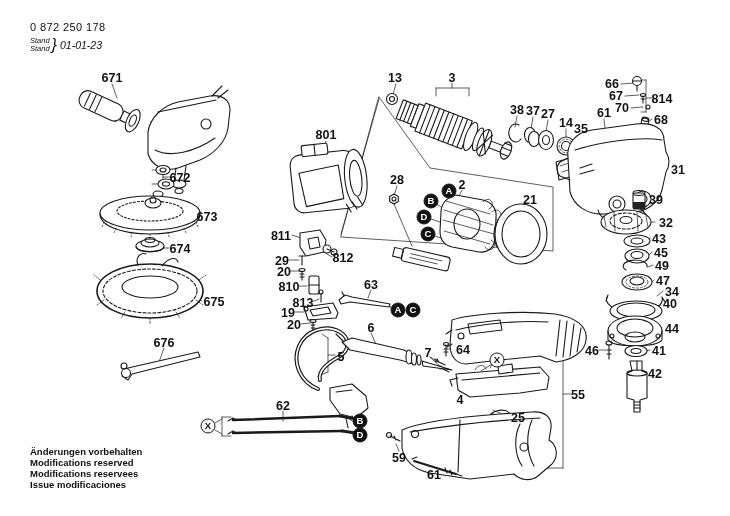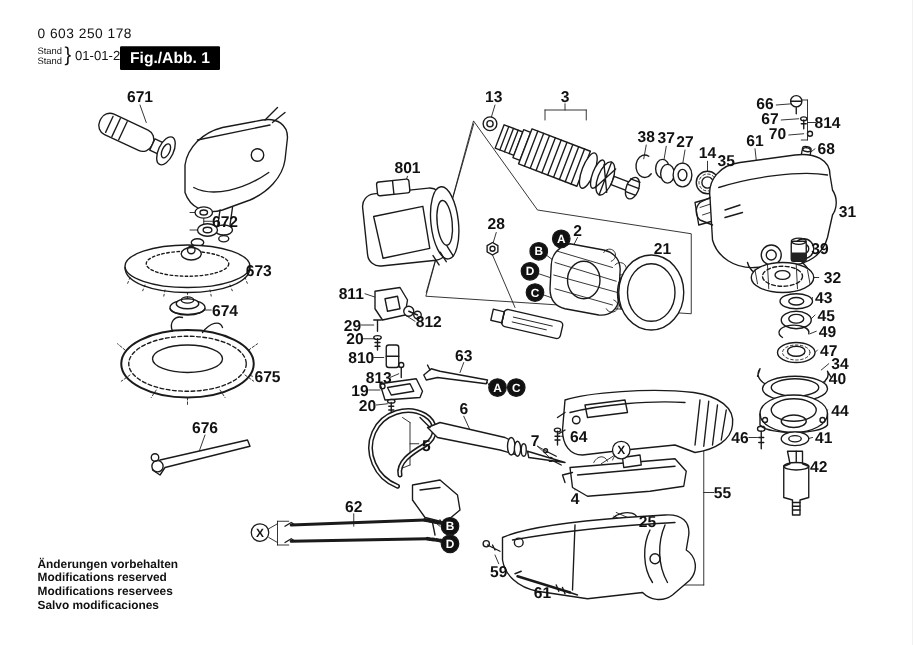--- a/index.html
+++ b/index.html
@@ -1,53 +1,52 @@
 <!DOCTYPE html>
 <html><head>
 <meta charset="utf-8">
 <style>
   html,body{margin:0;padding:0;background:#e8e8e8;}
   .page{
     position:relative;width:730px;height:516px;background:#ffffff;overflow:hidden;
     font-family:"Liberation Sans","DejaVu Sans",sans-serif;color:#111;
   }
   .hdr-partnum{position:absolute;left:30px;top:21px;font-size:11px;letter-spacing:.4px;}
-  .hdr-rev{position:absolute;left:30px;top:37px;display:flex;align-items:center;gap:2px;}
+  .hdr-rev{position:absolute;left:30px;top:37px;display:flex;align-items:center;gap:2px;font-style:italic;}
   .hdr-rev .stack{display:flex;flex-direction:column;font-size:7.5px;line-height:8px;}
   .hdr-rev .brace{font-size:16px;line-height:16px;margin:0 1px 0 0;}
   .hdr-rev .date{font-size:10.5px;}
   .figbox{
     position:absolute;left:96px;top:37px;background:#000;color:#fff;
     font-weight:bold;font-size:12.5px;padding:2px 8px 3px 8px;border-radius:1px;
   }
   .footer{position:absolute;left:30px;top:446px;font-size:9.5px;line-height:11px;font-weight:bold;}
   svg{position:absolute;left:0;top:0;}
   .ink{stroke:#1a1a1a;fill:none;stroke-width:1.1;stroke-linecap:round;stroke-linejoin:round;}
   .ink-thin{stroke:#1a1a1a;fill:none;stroke-width:0.7;stroke-linecap:round;stroke-linejoin:round;}
   .body-fill{fill:#fff;}
   .part-label{font:bold 12.5px "Liberation Sans","DejaVu Sans",sans-serif;fill:#111;text-anchor:middle;}
   .marker-text{font:bold 9.5px "Liberation Sans","DejaVu Sans",sans-serif;text-anchor:middle;}
 </style>
 </head>
 <body>
 
 <div class="page">
 
-  <div class="hdr-partnum">0 603 250 178</div>
+  <div class="hdr-partnum">0 872 250 178</div>
 
   <div class="hdr-rev">
     <span class="stack">
       <span>Stand</span>
       <span>Stand</span>
     </span>
     <span class="brace">}</span>
     <span class="date">01-01-23</span>
   </div>
 
-  <div class="figbox">Fig./Abb. 1</div>
 
   <svg id="diagram-svg" width="730" height="516" viewBox="0 0 730 516">
 
     <polygon class="ink-thin" points="379,97 430,168 553,187 553,251 341,237"></polygon>
 
     <path class="ink-thin" d="M112,84 L117,98 M170,177 L163,177 M163,170 L163,184 M163,170 L152,170 M163,184 L152,184 M196,216 L182,215 M169,248 L159,248 M202,301 L190,297 M164,348 L159,362 M326,141 L322,153 M292,235 L301,238 M332,257 L324,252 M289,260 L299,260 M290,271 L300,271 M299,286 L307,286 M312,302 L319,299 M295,312 L304,312 M301,324 L310,323 M371,290 L368,298 M396,84 L393,94 M452,83 L452,88 M436,88 L469,88 M436,88 L436,96 M469,88 L469,96 M397,186 L394,196 M394,204 L412,246 M462,190 L456,202 M530,206 L524,214 M517,116 L515,127 M533,117 L531,129 M548,120 L546,132 M566,129 L566,137 M581,135 L582,142 M621,84 L634,83 M625,96 L639,95 M631,108 L643,107 M646,80 L646,112 M646,98 L653,98 M646,80 L641,80 M646,112 L641,112 M604,119 L607,146 M652,119 L643,126 M668,169 L656,173 M647,199 L642,201 M655,222 L650,222 M650,238 L649,241 M652,252 L649,255 M653,265 L648,267 M654,280 L652,282 M663,291 L657,296 M661,303 L659,308 M662,328 L659,331 M599,350 L606,350 M650,350 L646,351 M646,373 L641,376 M563,322 L563,468 M563,322 L541,322 M563,468 L529,468 M563,394 L571,394 M455,349 L449,349 M430,357 L439,362 M430,357 L443,369 M460,392 L461,383 M510,417 L502,419 M399,451 L396,444 M434,468 L431,462 M283,411 L283,421 M328,338 L328,372 M328,355 L335,355 M328,338 L322,334 M328,372 L318,376 M371,333 L376,344 M492,364 L481,371 M215,423 L222,419 M215,430 L222,434 M222,417 L222,436 M222,417 L231,417 M222,436 L231,436 M348,418 L352,421 M350,433 L353,434 M390,306 L391,308 M452,197 L459,207 M437,204 L449,213 M431,219 L449,225 M435,236 L452,242 M379,99 L341,234"></path>
 
     <g class="ink">
       <g transform="translate(84,88) rotate(25)">
         <rect class="body-fill" x="0" y="0" width="46" height="18" rx="8"></rect>
@@ -497,16 +496,16 @@
           <circle cx="360" cy="435" r="7" stroke="#1a1a1a" fill="#111"></circle>
           <text x="360" y="438.4" class="marker-text" fill="#fff">D</text>
         </g>
       </g>
   </svg>
 
   <div class="footer">
     <div>Änderungen vorbehalten</div>
     <div>Modifications reserved</div>
     <div>Modifications reservees</div>
-    <div>Salvo modificaciones</div>
+    <div>Issue modificaciones</div>
   </div>
 
 </div>
 
 </body></html>

